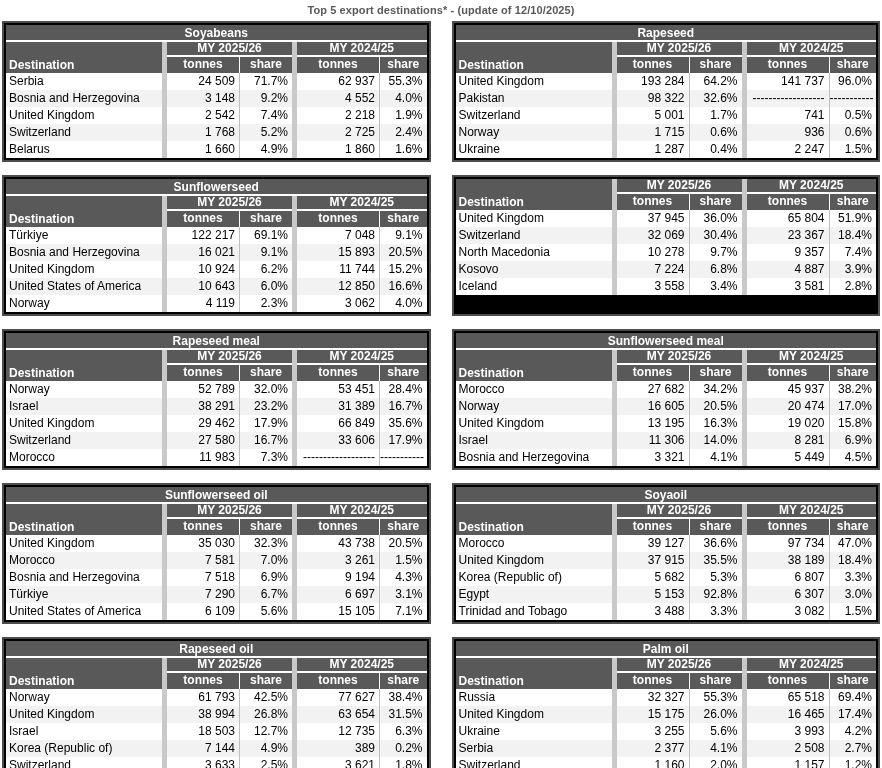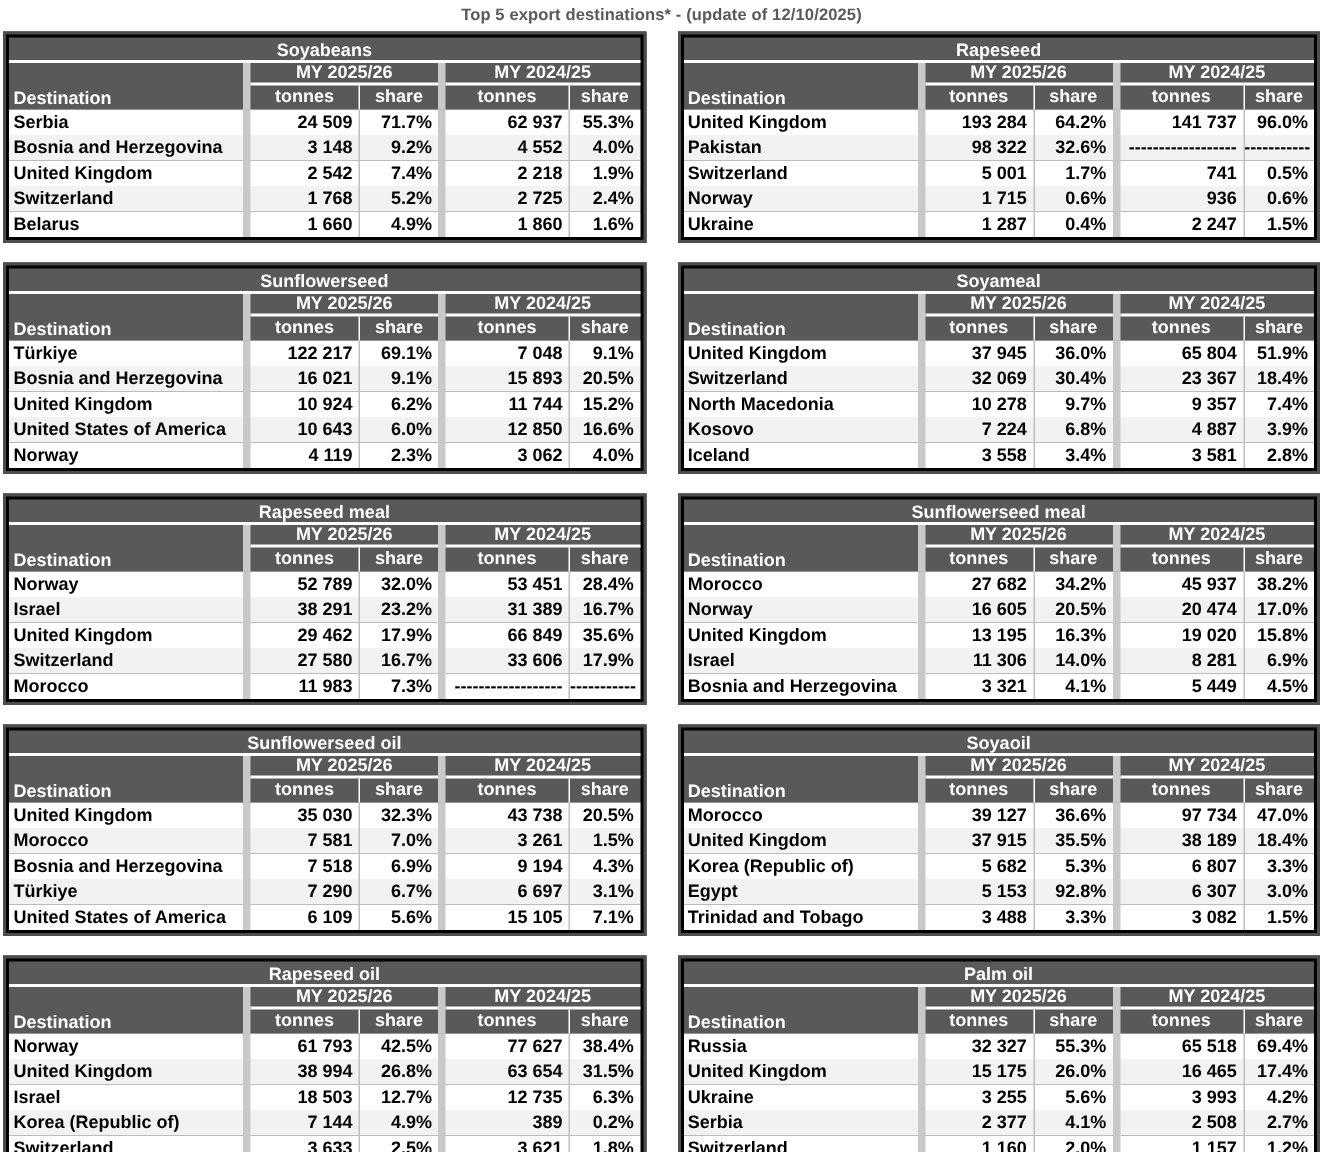--- a/index.html
+++ b/index.html
@@ -65,21 +65,20 @@
   .l-t2 { grid-column: 6; }
   .l-s2 { grid-column: 7; }
   .h-lab.sep { border-left: 1px solid #ffffff; }
   .t-body { font-size: 12px; color: #000000; }
   .trow {
     display: grid;
     grid-template-columns: var(--cols);
     height: 17px;
     line-height: 16px;
     background: #ffffff;
-    font-weight: bold;
   }
   .trow:nth-child(even) { background: var(--alt-row, #f2f2f2); }
   .c-dest { padding-left: 3px; white-space: nowrap; overflow: hidden; }
   .c-band { background: var(--band-color, #c9c9c9); }
   .c-num, .c-pct { text-align: right; padding-right: 4px; white-space: nowrap; overflow: hidden; }
   .c-pct.sep { border-left: 1px solid #bfbfbf; }
 </style>
 </head>
 <body>
 
@@ -268,21 +267,20 @@
           <div class="c-num">4 119</div>
           <div class="c-pct sep">2.3%</div>
           <div class="c-band"></div>
           <div class="c-num">3 062</div>
           <div class="c-pct sep">4.0%</div>
         </div>
       </div>
   </section>
 
   <section class="tbox">
-    <div class="t-title">Soyameal</div>
     <div class="t-head">
       <div class="h-dest">Destination</div>
       <div class="h-band b1"></div>
       <div class="h-year y1">MY 2025/26</div>
       <div class="h-band b2"></div>
       <div class="h-year y2">MY 2024/25</div>
       <div class="h-lab l-t1">tonnes</div>
       <div class="h-lab l-s1 sep">share</div>
       <div class="h-lab l-t2">tonnes</div>
       <div class="h-lab l-s2 sep">share</div>

